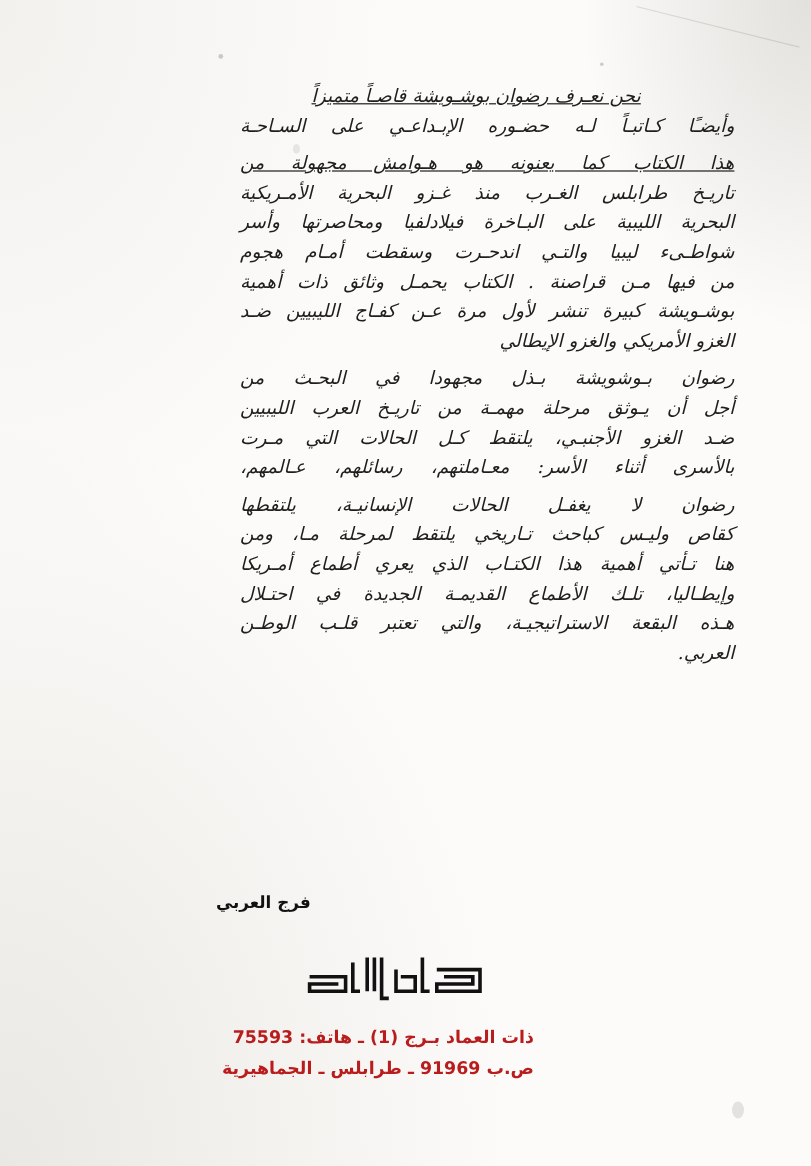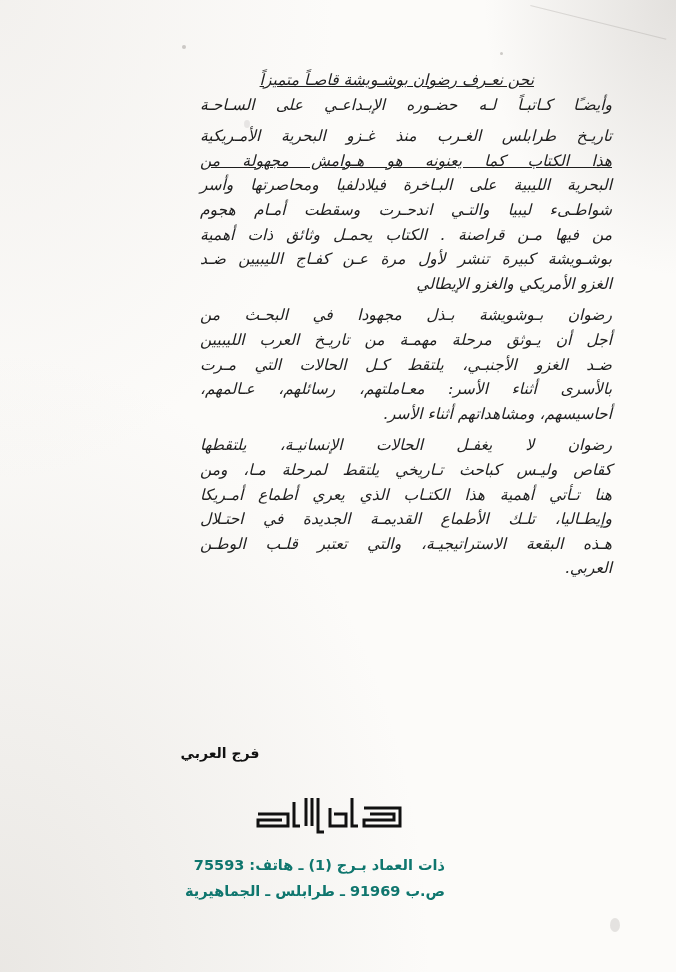--- a/index.html
+++ b/index.html
@@ -67,21 +67,21 @@
     }
     .para-gap {
       height: 7px;
     }
     .signature {
       position: absolute;
       left: 180px;
       top: 745px;
       width: 80px;
       direction: rtl;
-      text-align: center;
+      text-align: left;
       font-family: "DejaVu Sans", sans-serif;
       font-weight: bold;
       font-size: 14px;
       color: #111;
     }
     .logo {
       position: absolute;
       left: 254px;
       top: 788px;
       width: 150px;
@@ -90,21 +90,21 @@
     .address {
       position: absolute;
       left: 205px;
       top: 852px;
       width: 240px;
       direction: rtl;
       text-align: right;
       font-family: "DejaVu Sans", sans-serif;
       font-weight: bold;
       font-size: 14.5px;
-      color: #0f766e;
+      color: #b91c1c;
       line-height: 26px;
     }
     .address span {
       display: block;
       white-space: nowrap;
     }
   </style>
 </head>
 <body>
 
@@ -115,34 +115,33 @@
   <div class="speck" style="left:610px;top:918px;width:10px;height:14px;opacity:0.5;"></div>
   <div class="speck" style="left:244px;top:120px;width:6px;height:8px;opacity:0.4;"></div>
 </div>
 
 <div class="text-block">
 
   <span class="line indent">نحن نعـرف رضوان  بوشـويشة قاصـاً متميزاً</span>
   <span class="line">وأيضـًا كـاتبـاً لـه حضـوره الإبـداعـي على السـاحـة</span>
   <div class="para-gap"></div>
 
+  <span class="line indent" style="padding-right:0;text-align-last:justify;">هذا الكتاب كما يعنونه هو هـوامش مجهولة من</span>
   <span class="line">تاريـخ طرابلس الغـرب منذ غـزو  البحرية الأمـريكية</span>
-  <span class="line indent" style="padding-right:0;text-align-last:justify;">هذا الكتاب كما يعنونه هو هـوامش مجهولة من</span>
   <span class="line">البحرية الليبية على البـاخرة فيلادلفيا ومحاصرتها وأسر</span>
   <span class="line">شواطـىء ليبيا والتـي  اندحـرت  وسقطت أمـام هجوم</span>
   <span class="line">من فيها مـن قراصنة . الكتاب يحمـل وثائق ذات أهمية</span>
   <span class="line">بوشـويشة كبيرة تنشر لأول مرة عـن كفـاج الليبيين ضـد</span>
   <span class="line short">الغزو  الأمريكي والغزو  الإيطالي</span>
   <div class="para-gap"></div>
 
   <span class="line">رضوان بـوشويشة بـذل مجهودا في البحـث من</span>
   <span class="line">أجل أن يـوثق مرحلة مهمـة من تاريـخ العرب الليبيين</span>
   <span class="line">ضـد  الغزو الأجنبـي، يلتقط كـل الحالات التي مـرت</span>
   <span class="line">بالأسرى أثناء الأسر: معـاملتهم، رسائلهم، عـالمهم،</span>
-  <span class="line short">أحاسيسهم،  ومشاهداتهم أثناء الأسر.</span>
   <div class="para-gap"></div>
 
   <span class="line">رضوان لا يغفـل الحالات الإنسانيـة، يلتقطها</span>
   <span class="line">كقاص وليـس كباحث تـاريخي يلتقط لمرحلة مـا، ومن</span>
   <span class="line">هنا تـأتي أهمية هذا الكتـاب الذي يعري أطماع أمـريكا</span>
   <span class="line">وإيطـاليا، تلـك الأطماع القديمـة  الجديدة في احتـلال</span>
   <span class="line">هـذه البقعة الاستراتيجيـة، والتي تعتبر قلـب الوطـن</span>
   <span class="line short">العربي.</span>
 </div>
 

